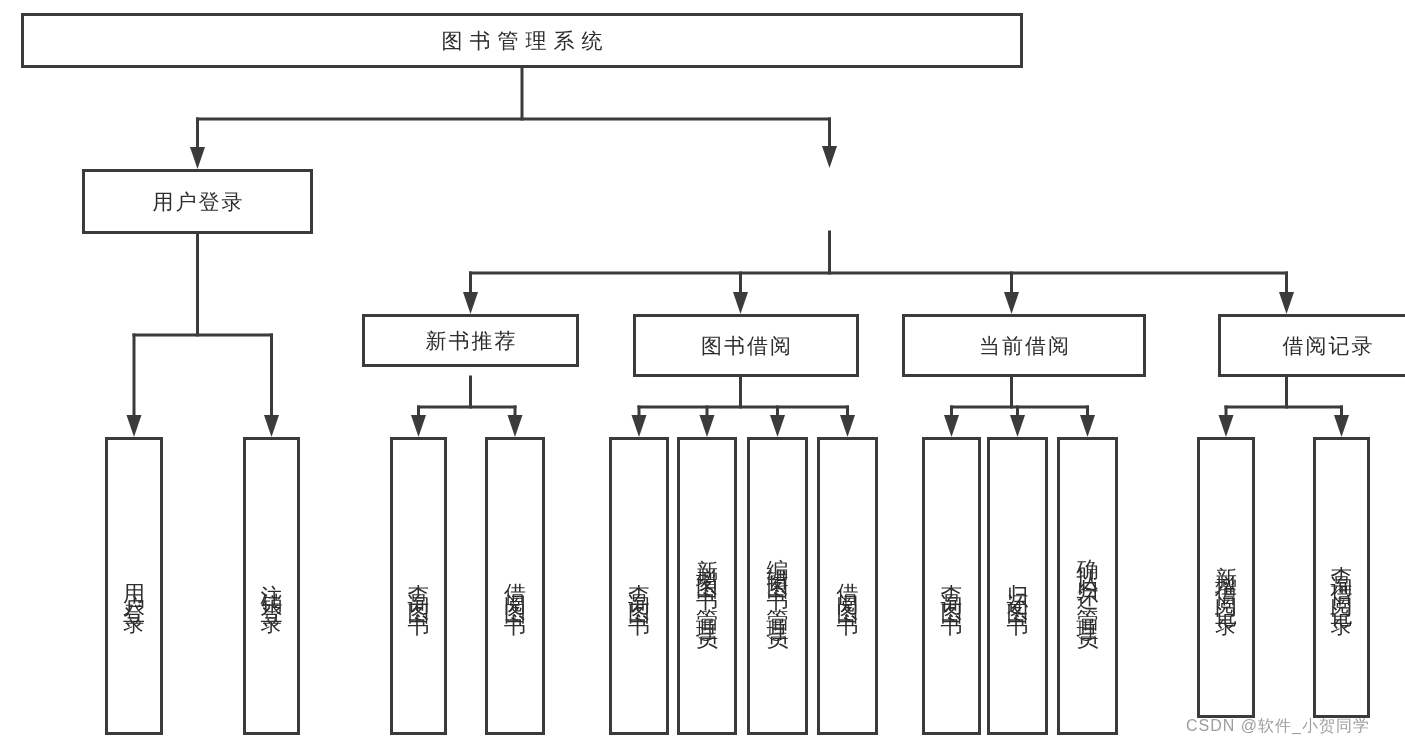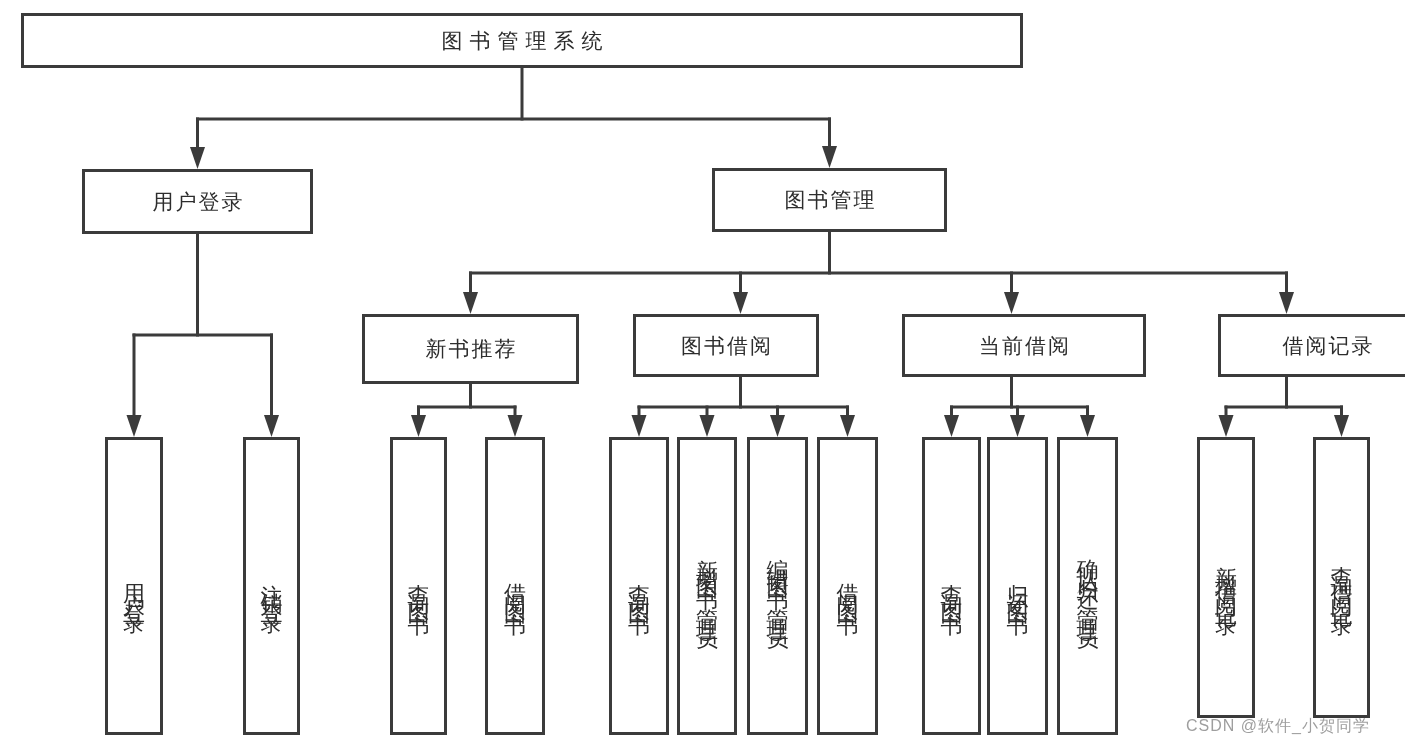--- a/index.html
+++ b/index.html
@@ -105,28 +105,25 @@
       <polygon points="1334,415 1349,415 1341.5,437" fill="#3b3b3b"></polygon>
     </svg>
 
   <div class="box h root" style="left:21px; top:13px; width:1002px; height:55px">
     <span class="lbl">图书管理系统</span>
   </div>
 
   <div class="box h" style="left:82px; top:169px; width:231px; height:65px">
     <span class="lbl">用户登录</span>
   </div>
-  <div class="box h" style="left:712px; top:168px; width:235px; height:64px">
-    <span class="lbl">图书管理</span>
-  </div>
 
-  <div class="box h" style="left:362px; top:314px; width:217px; height:70px">
+  <div class="box h" style="left:362px; top:314px; width:217px; height:53px">
     <span class="lbl">新书推荐</span>
   </div>
-  <div class="box h" style="left:633px; top:314px; width:186px; height:63px">
+  <div class="box h" style="left:633px; top:314px; width:226px; height:63px">
     <span class="lbl">图书借阅</span>
   </div>
   <div class="box h" style="left:902px; top:314px; width:244px; height:63px">
     <span class="lbl">当前借阅</span>
   </div>
   <div class="box h" style="left:1218px; top:314px; width:219px; height:63px">
     <span class="lbl">借阅记录</span>
   </div>
 
   <div class="box v" style="left:105px; top:437px; width:58px; height:298px">

